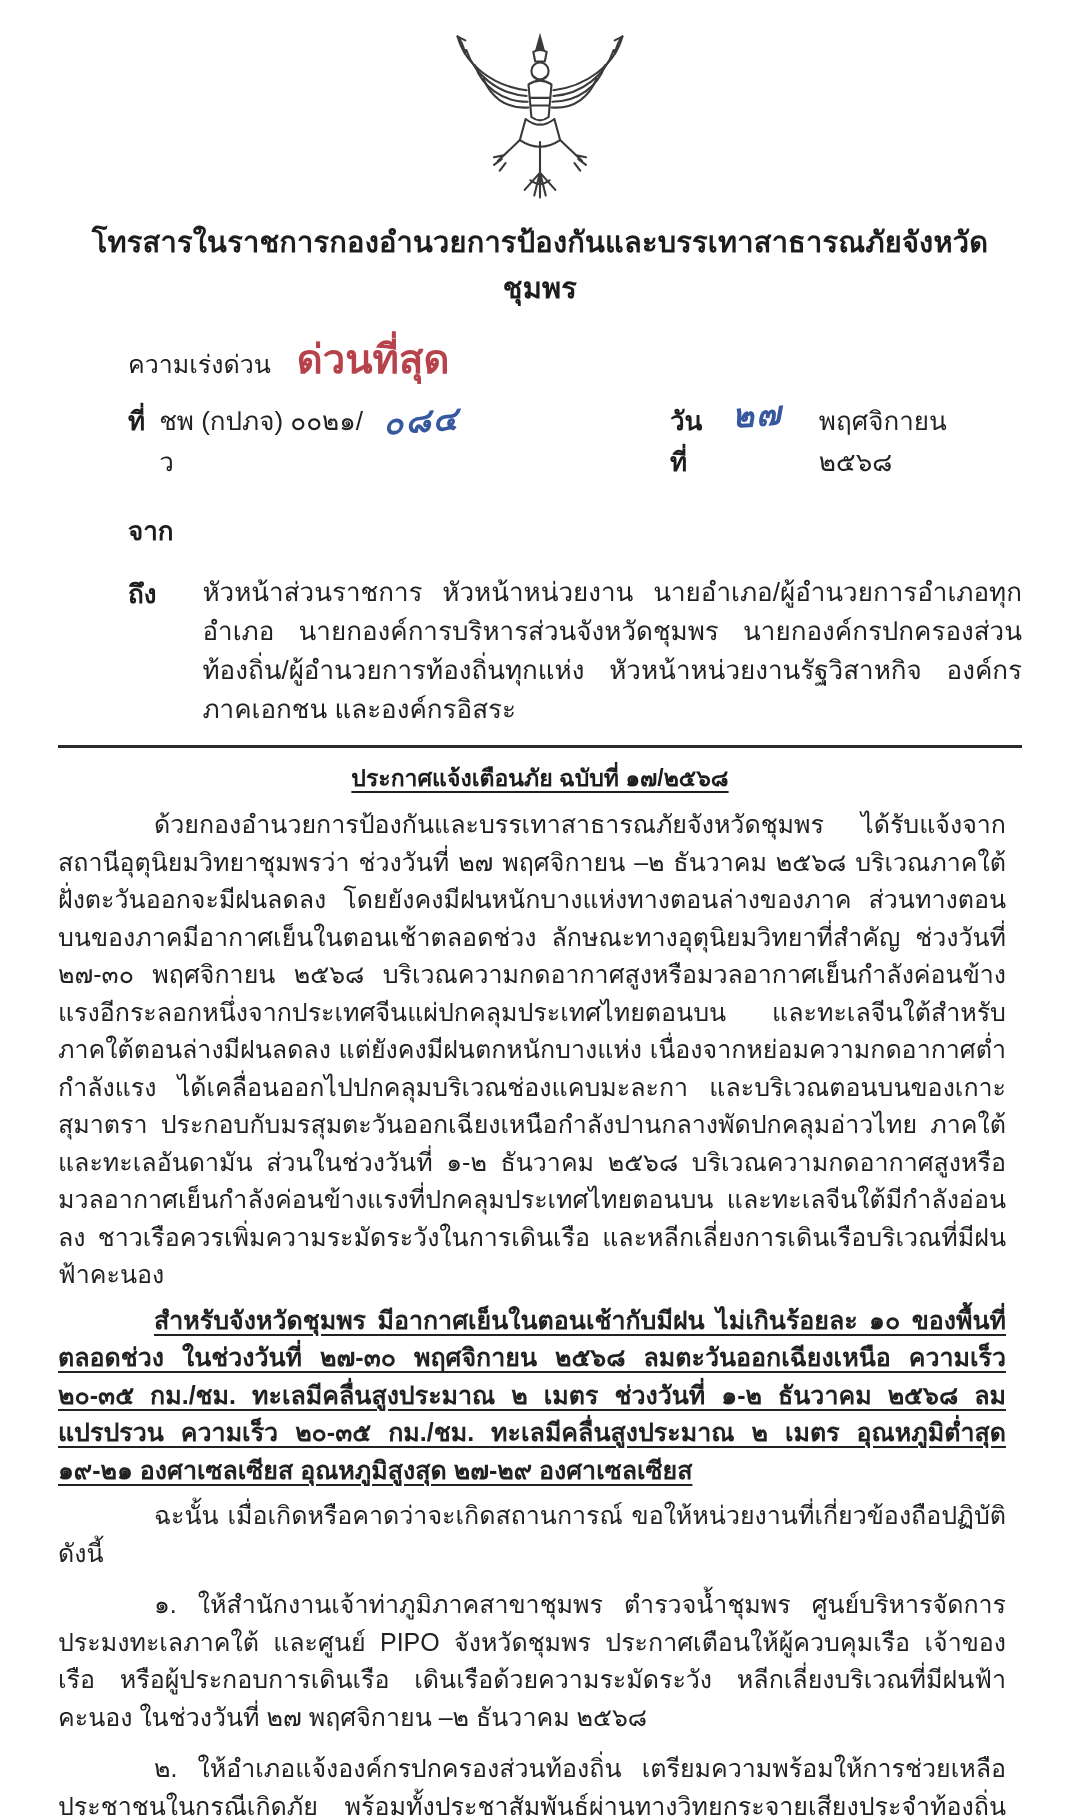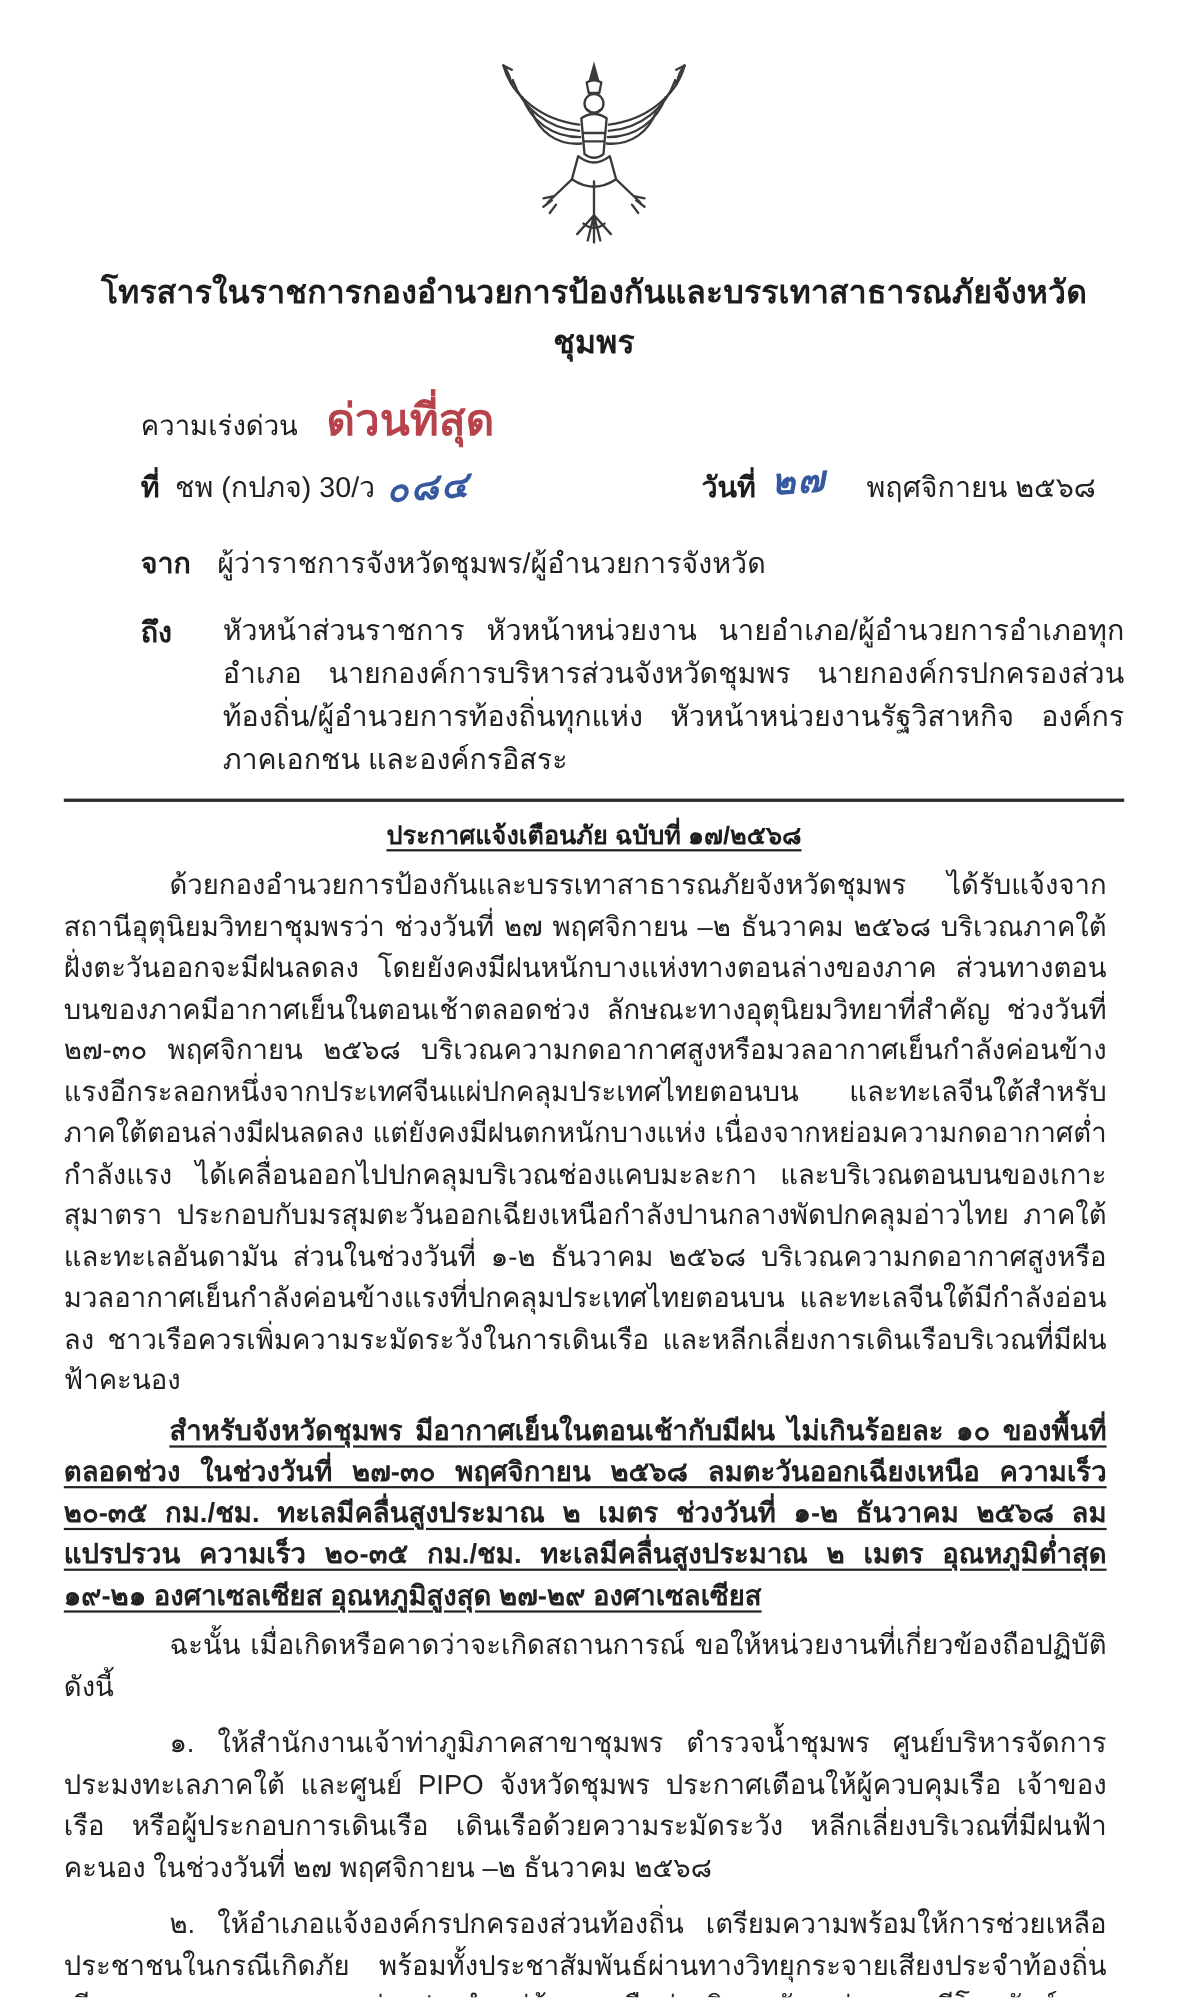--- a/index.html
+++ b/index.html
@@ -1,20 +1,20 @@
 <!DOCTYPE html>
 <html lang="th"><head>
 <meta charset="utf-8">
 <style>
   html,body{margin:0;padding:0;background:#ffffff;}
   .page{
     width:1080px;height:1816px;box-sizing:border-box;position:relative;
     margin:0 auto;background:#ffffff;color:#222;
     font-family:"Liberation Sans","DejaVu Sans",sans-serif;
-    padding:50px 58px 0 58px;overflow:hidden;
+    padding:27px 58px 0 58px;overflow:hidden;
   }
   .emblem-wrap{display:flex;justify-content:center;margin-bottom:4px;}
   .emblem-wrap svg{display:block;}
   .doc-title{
     text-align:center;font-weight:bold;font-size:29px;letter-spacing:.2px;
     margin-top:10px;color:#1d1d1d;
   }
   .header-block{padding-left:70px;font-size:26px;}
   .urgency-row{display:flex;align-items:baseline;gap:26px;margin-top:28px;}
   .urgency-label{font-weight:normal;font-size:25px;color:#1d1d1d;}
@@ -94,32 +94,31 @@
 
   <div class="header-block">
 
     <div class="urgency-row">
       <span class="urgency-label">ความเร่งด่วน</span>
       <span class="urgency-value">ด่วนที่สุด</span>
     </div>
 
     <div class="docno-row">
       <span class="lbl">ที่</span>
-      <span class="docno-printed">ชพ (กปภจ) 30/ว</span>
+      <span class="docno-printed">ชพ (กปภจ) ๐๐๒๑/ว</span>
       <span class="handwritten docno-hand">๐๘๔</span>
       <span class="date-group">
         <span class="lbl">วันที่</span>
         <span class="handwritten date-hand">๒๗</span>
         <span class="date-rest">พฤศจิกายน ๒๕๖๘</span>
       </span>
     </div>
 
     <div class="from-row">
       <span class="lbl">จาก</span>
-      <span class="from-value">ผู้ว่าราชการจังหวัดชุมพร/ผู้อำนวยการจังหวัด</span>
     </div>
 
     <div class="to-row">
       <span class="lbl">ถึง</span>
       <span class="to-value">หัวหน้าส่วนราชการ หัวหน้าหน่วยงาน นายอำเภอ/ผู้อำนวยการอำเภอทุกอำเภอ นายกองค์การบริหารส่วนจังหวัดชุมพร นายกองค์กรปกครองส่วนท้องถิ่น/ผู้อำนวยการท้องถิ่นทุกแห่ง หัวหน้าหน่วยงานรัฐวิสาหกิจ องค์กรภาคเอกชน และองค์กรอิสระ</span>
     </div>
   </div>
 
   <hr class="divider">
 

